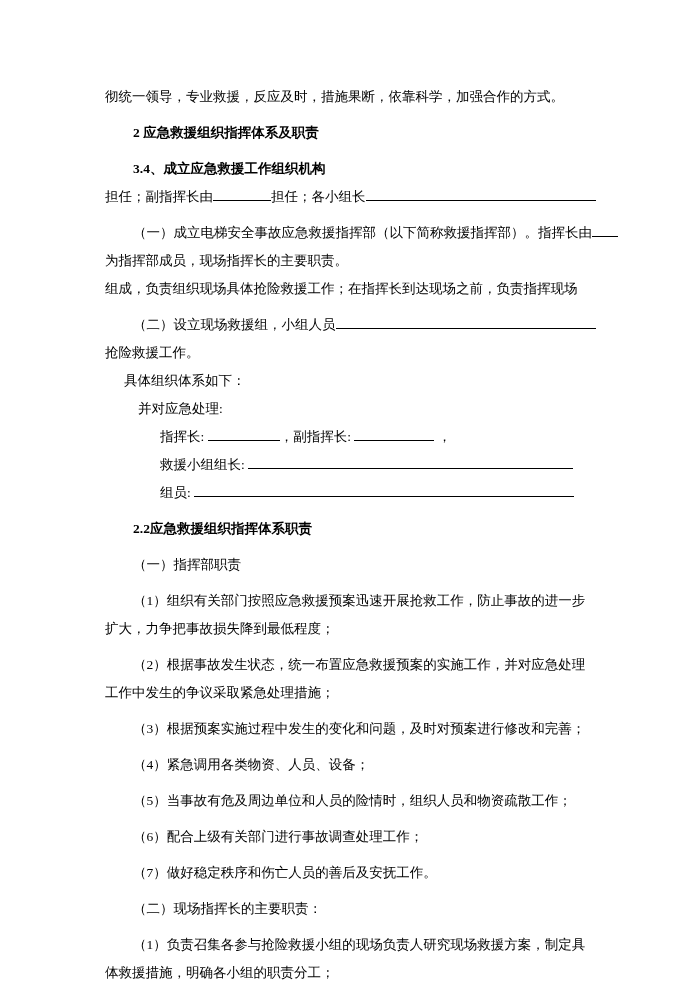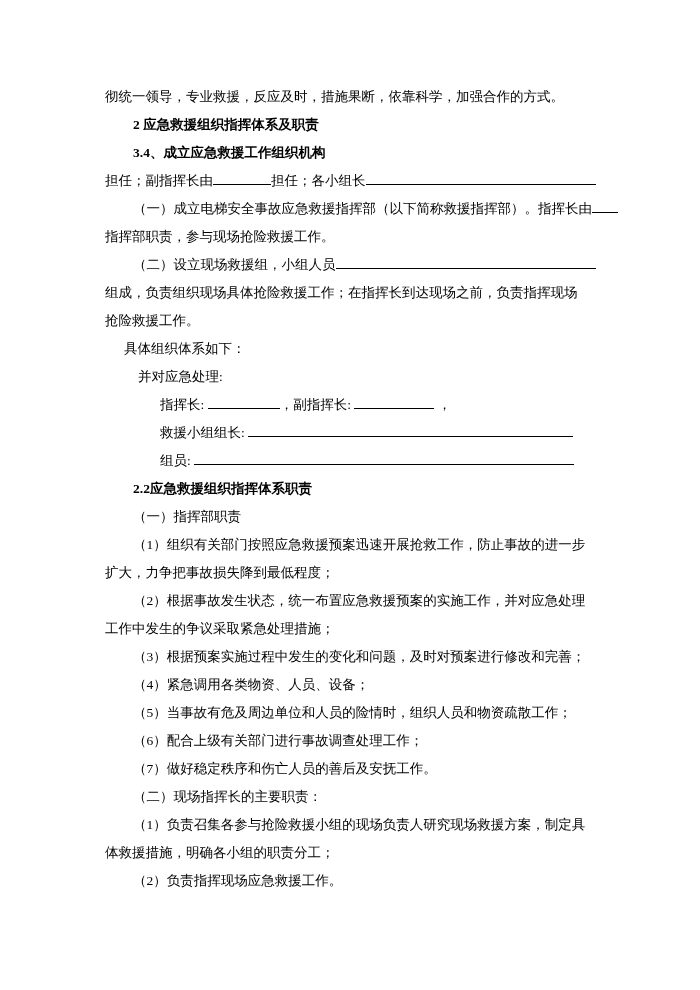--- a/index.html
+++ b/index.html
@@ -23,21 +23,21 @@
     top: 83px;
     width: 494px;
   }
   .ln {
     height: 28px;
     line-height: 28px;
     font-size: 13.5px;
     white-space: pre;
   }
   .bold { font-weight: 700; }
-  .ind    { padding-left: 28px; }  
+  .ind    { padding-left: 28px; margin-top: 8px; }  
   .ind-sm { padding-left: 19px; }
   .ind-md { padding-left: 33px; }
   .ind-lg { padding-left: 55px; }
   .blank {
     display: inline-block;
     height: 13px;
     border-bottom: 1px solid #000;
   }
   .w26  { width: 26px; }
   .w58  { width: 58px; }
@@ -57,25 +57,25 @@
     <div class="ln"><span>彻统一领导，专业救援，反应及时，措施果断，依靠科学，加强合作的方式。</span></div>
 
     <div class="ln bold ind"><span>2 应急救援组织指挥体系及职责</span></div>
 
     <div class="ln bold ind"><span>3.4、成立应急救援工作组织机构</span></div>
 
     <div class="ln"><span>担任；副指挥长由</span><span class="blank w58"></span><span>担任；各小组长</span><span class="blank w230"></span></div>
 
     <div class="ln ind"><span>（一）成立电梯安全事故应急救援指挥部（以下简称救援指挥部）。指挥长由</span><span class="blank w26"></span></div>
 
-    <div class="ln"><span>指挥部职责，参与现场抢险救援工作。</span></div>
+    <div class="ln"><span>为指挥部成员，现场指挥长的主要职责。</span></div>
+
+    <div class="ln"><span>组成，负责组织现场具体抢险救援工作；在指挥长到达现场之前，负责指挥现场</span></div>
 
     <div class="ln ind"><span>（二）设立现场救援组，小组人员</span><span class="blank w260"></span></div>
-
-    <div class="ln"><span>组成，负责组织现场具体抢险救援工作；在指挥长到达现场之前，负责指挥现场</span></div>
 
     <div class="ln"><span>抢险救援工作。</span></div>
 
     <div class="ln ind-sm"><span>具体组织体系如下：</span></div>
 
     <div class="ln ind-md"><span>并对应急处理:</span></div>
 
     <div class="ln ind-lg"><span>指挥长: </span><span class="blank w72"></span><span>，副指挥长: </span><span class="blank w80"></span><span> ，</span></div>
 
     <div class="ln ind-lg"><span>救援小组组长: </span><span class="blank w325"></span></div>

